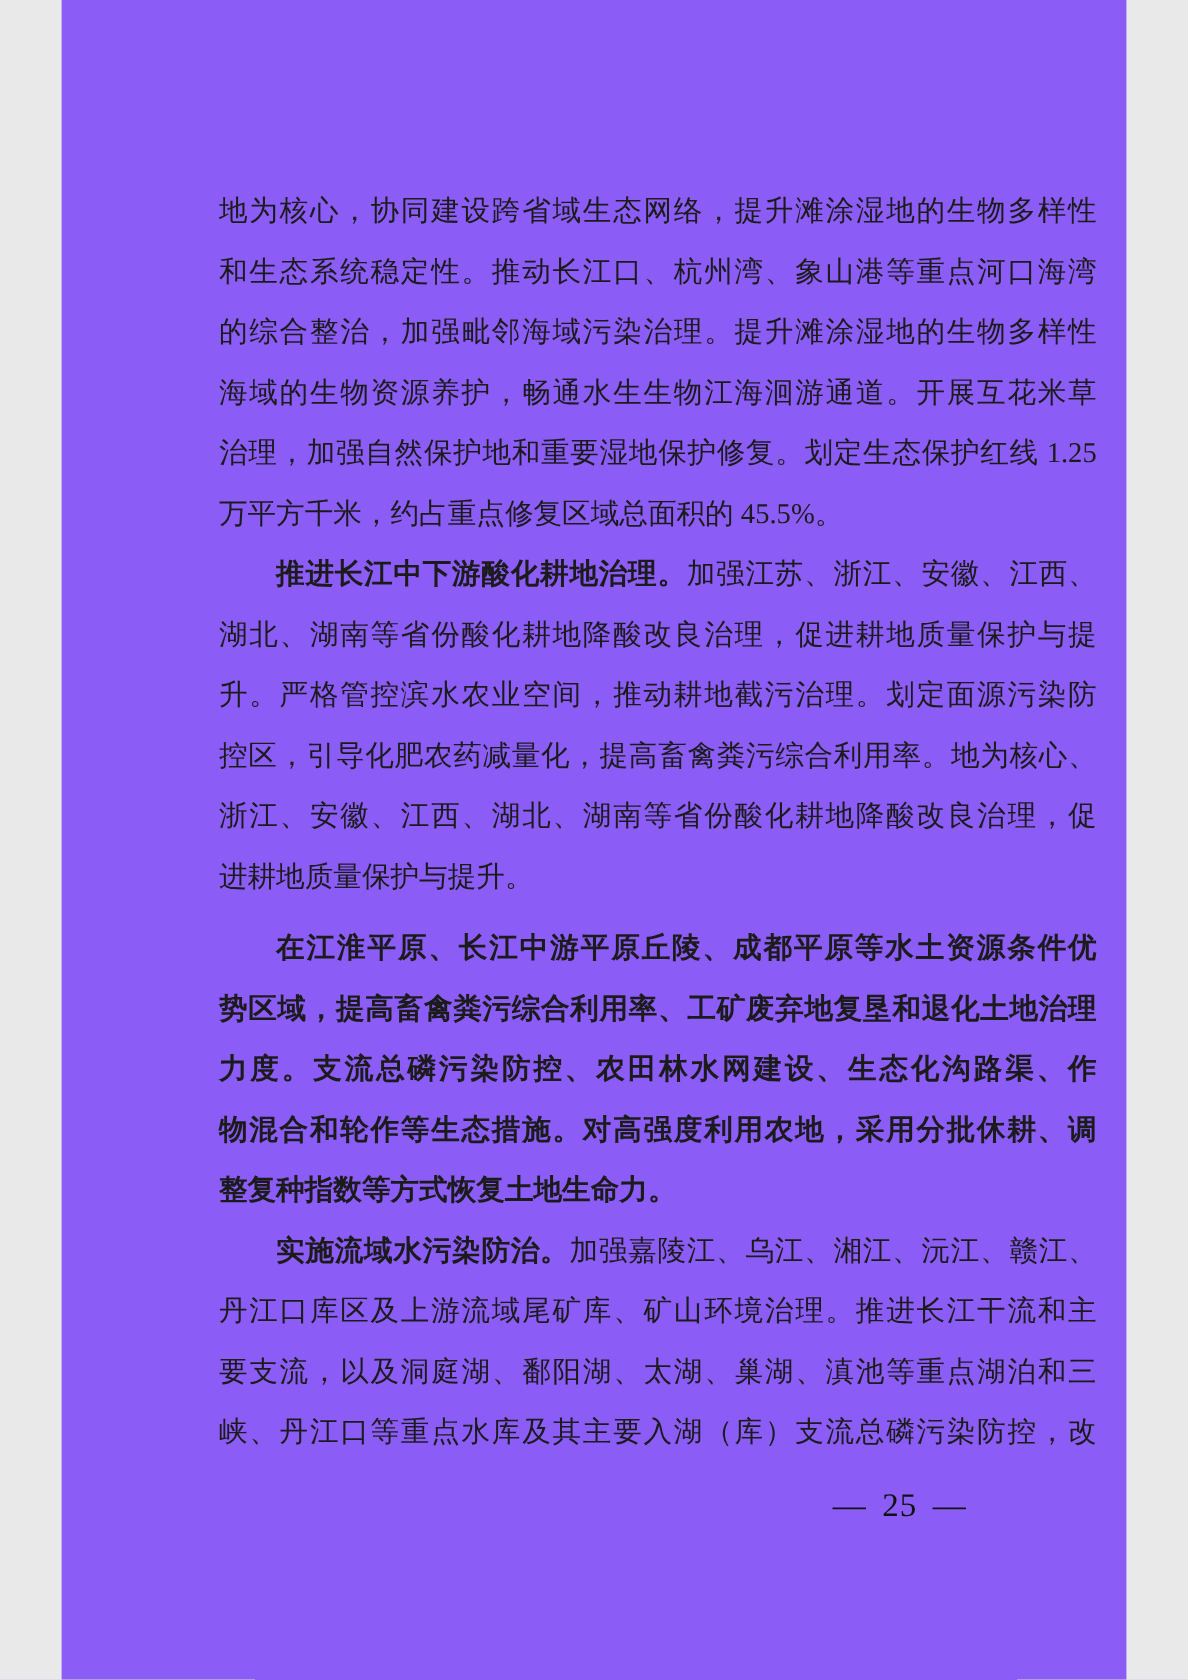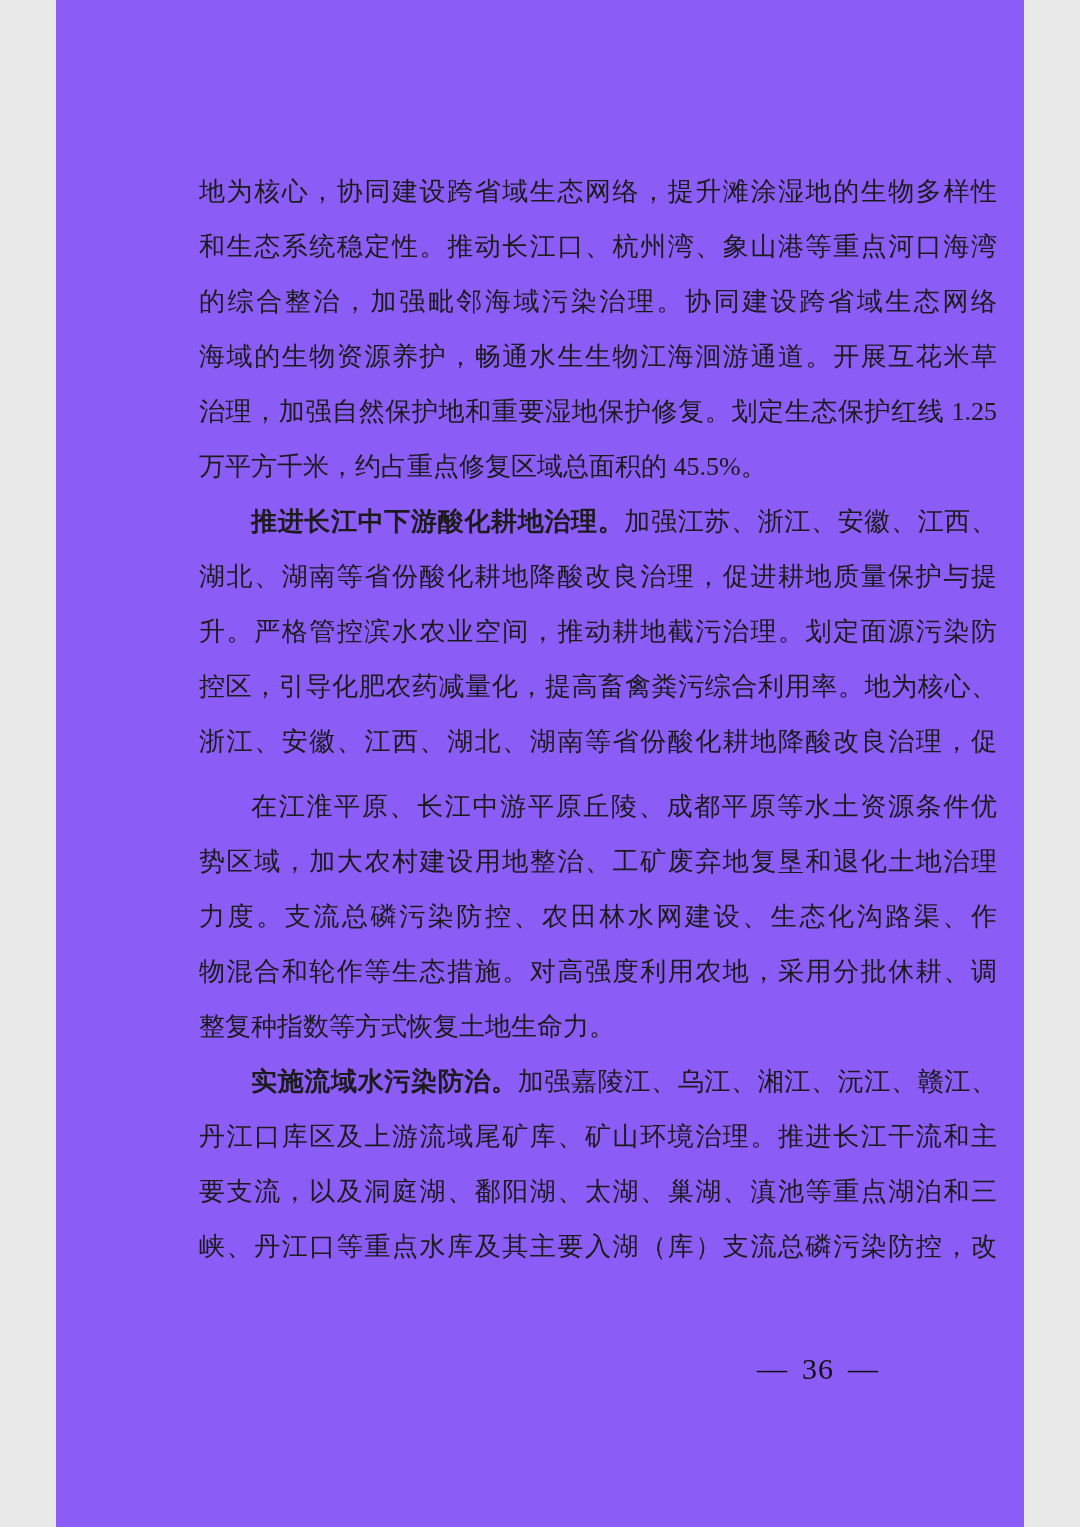--- a/index.html
+++ b/index.html
@@ -13,21 +13,21 @@
     overflow:hidden;
   }
   .doc-body{
     position:absolute;
     top:164px;left:143px;
     width:798px;
     font-size:26px;
     line-height:55px;
   }
   .paragraph{margin:0;}
-  .paragraph:nth-child(3){margin-top:10px;}
+  .paragraph:nth-child(3){margin-top:10px;font-weight:bold;}
   .line{
     text-align:justify;
     text-align-last:justify;
     white-space:normal;
   }
   .line.no-just{
     text-align:center;
     text-align-last:left;
   }
   .line.indent{text-indent:52px;}
@@ -45,42 +45,43 @@
 </style>
 </head>
 <body>
 
 <div class="page">
 
   <div class="doc-body">
       <div class="paragraph">
         <div class="line"><span>地为核心，协同建设跨省域生态网络，提升滩涂湿地的生物多样性</span></div>
         <div class="line"><span>和生态系统稳定性。推动长江口、杭州湾、象山港等重点河口海湾</span></div>
-        <div class="line"><span>的综合整治，加强毗邻海域污染治理。协同建设跨省域生态网络</span></div>
+        <div class="line"><span>的综合整治，加强毗邻海域污染治理。提升滩涂湿地的生物多样性</span></div>
         <div class="line"><span>海域的生物资源养护，畅通水生生物江海洄游通道。开展互花米草</span></div>
         <div class="line"><span>治理，加强自然保护地和重要湿地保护修复。划定生态保护红线 1.25</span></div>
         <div class="line no-just"><span>万平方千米，约占重点修复区域总面积的 45.5%。</span></div>
       </div>
       <div class="paragraph">
         <div class="line indent"><b>推进长江中下游酸化耕地治理。</b><span>加强江苏、浙江、安徽、江西、</span></div>
         <div class="line"><span>湖北、湖南等省份酸化耕地降酸改良治理，促进耕地质量保护与提</span></div>
         <div class="line"><span>升。严格管控滨水农业空间，推动耕地截污治理。划定面源污染防</span></div>
         <div class="line"><span>控区，引导化肥农药减量化，提高畜禽粪污综合利用率。地为核心、</span></div>
         <div class="line"><span>浙江、安徽、江西、湖北、湖南等省份酸化耕地降酸改良治理，促</span></div>
+        <div class="line no-just"><span>进耕地质量保护与提升。</span></div>
       </div>
       <div class="paragraph">
         <div class="line indent"><span>在江淮平原、长江中游平原丘陵、成都平原等水土资源条件优</span></div>
-        <div class="line"><span>势区域，加大农村建设用地整治、工矿废弃地复垦和退化土地治理</span></div>
+        <div class="line"><span>势区域，提高畜禽粪污综合利用率、工矿废弃地复垦和退化土地治理</span></div>
         <div class="line"><span>力度。支流总磷污染防控、农田林水网建设、生态化沟路渠、作</span></div>
         <div class="line"><span>物混合和轮作等生态措施。对高强度利用农地，采用分批休耕、调</span></div>
         <div class="line no-just"><span>整复种指数等方式恢复土地生命力。</span></div>
       </div>
       <div class="paragraph">
         <div class="line indent"><b>实施流域水污染防治。</b><span>加强嘉陵江、乌江、湘江、沅江、赣江、</span></div>
         <div class="line"><span>丹江口库区及上游流域尾矿库、矿山环境治理。推进长江干流和主</span></div>
         <div class="line"><span>要支流，以及洞庭湖、鄱阳湖、太湖、巢湖、滇池等重点湖泊和三</span></div>
         <div class="line"><span>峡、丹江口等重点水库及其主要入湖（库）支流总磷污染防控，改</span></div>
       </div>
     </div>
 
-  <div class="footer"><span>—</span><span class="num">36</span><span>—</span></div>
+  <div class="footer"><span>—</span><span class="num">25</span><span>—</span></div>
 
 </div>
 
 </body></html>

